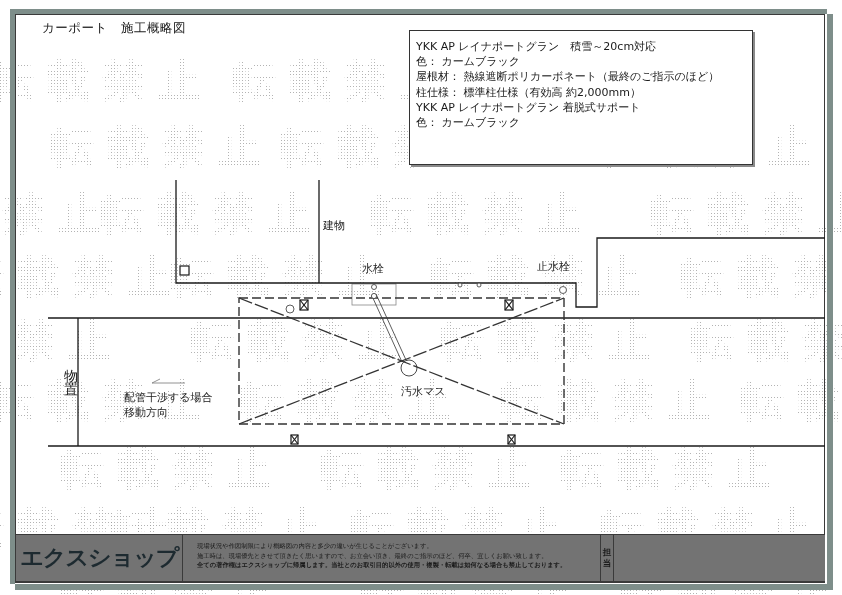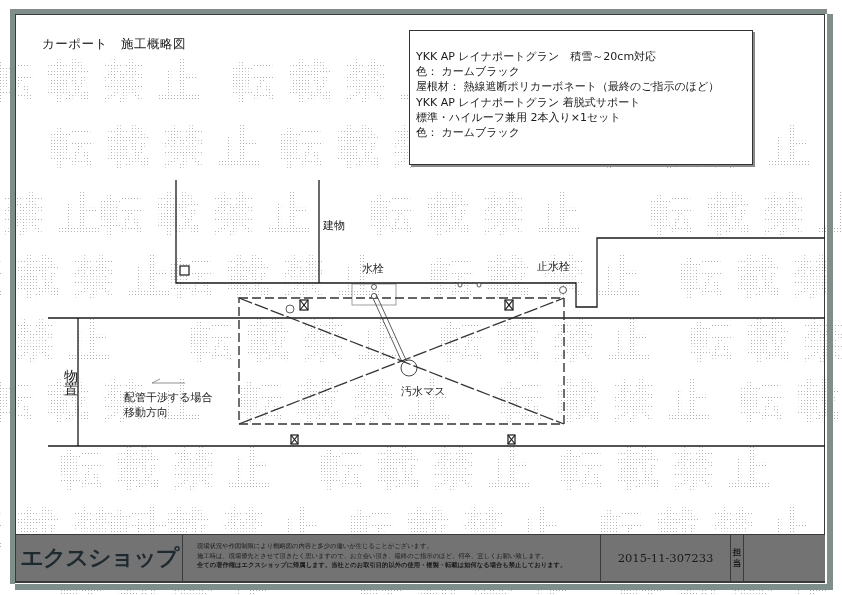--- a/index.html
+++ b/index.html
@@ -9,24 +9,24 @@
   .wm { position: absolute; font-size: 44px; font-weight: bold; letter-spacing: 12px;
         color: transparent; -webkit-text-stroke: 0; white-space: nowrap;
         background-image: radial-gradient(#9a9a9a 0.8px, transparent 0.9px);
         background-size: 3px 3px; -webkit-background-clip: text; background-clip: text;
         opacity: 0.75; }
   .frame-shadow-r { position: absolute; left: 827px; top: 14px; width: 6px; height: 576px; background: #7e8e8a; }
   .frame-shadow-b { position: absolute; left: 15px; top: 584px; width: 818px; height: 6px; background: #7e8e8a; }
   .frame-inner { position: absolute; left: 15px; top: 14px; width: 810px; height: 569px;
         border: 1px solid #3a3a3a; box-sizing: border-box; background: transparent; }
   svg.drawing { position: absolute; left: 0; top: 0; }
-  .title { position: absolute; left: 42px; top: 36px; font-size: 12.5px; letter-spacing: 0.5px; }
+  .title { position: absolute; left: 42px; top: 20px; font-size: 12.5px; letter-spacing: 0.5px; }
   .spec-box { position: absolute; left: 409px; top: 30px; width: 344px; height: 135px;
         background: #fff; border: 1px solid #333; box-shadow: 2px 2px 0 #8a8a8a;
-        padding: 18px 6px; box-sizing: border-box; font-size: 11px; line-height: 15.2px;
+        padding: 8px 6px; box-sizing: border-box; font-size: 11px; line-height: 15.2px;
         font-family: "DejaVu Sans", sans-serif; }
   .spec-line { white-space: nowrap; }
   .label { position: absolute; font-size: 11px; white-space: nowrap; }
   .label-v { position: absolute; font-size: 14px; line-height: 13px; width: 12px; }
   .footer { position: absolute; left: 16px; top: 534px; width: 809px; height: 48px;
         border-top: 1px solid #3a3a3a; border-bottom: 1px solid #3a3a3a; box-sizing: border-box; display: flex; background: #737373; }
   .footer .logo-cell { width: 166px; border-right: 1px solid #3a3a3a; display: flex; align-items: center; justify-content: center; }
   .logo { font-size: 22px; font-weight: bold; color: #1d2a30; letter-spacing: -1px; transform: scaleX(1.05); }
   .footer .notice-cell { width: 418px; border-right: 1px solid #3a3a3a; padding: 6px 0 0 14px; box-sizing: border-box; font-size: 6.3px; line-height: 9.6px; font-family: "DejaVu Serif", serif; }
   .notice-bold { font-weight: bold; }
@@ -139,40 +139,39 @@
     <line x1="152" y1="383" x2="160" y2="379"></line>
   </g>
 </svg>
 
 <div class="title">カーポート　施工概略図</div>
 
 <div class="spec-box">
   <div class="spec-line">YKK AP レイナポートグラン　積雪～20cm対応</div>
   <div class="spec-line">色： カームブラック</div>
   <div class="spec-line">屋根材： 熱線遮断ポリカーボネート（最終のご指示のほど）</div>
+  <div class="spec-line">柱仕様： 標準柱仕様（有効高 約2,000mm）</div>
   <div class="spec-line">YKK AP レイナポートグラン 着脱式サポート</div>
-  <div class="spec-line">標準・ハイルーフ兼用 2本入り×1セット</div>
   <div class="spec-line">色： カームブラック</div>
 </div>
 
 <div class="label" style="left:323px;top:218px">建物</div>
 <div class="label" style="left:362px;top:261px">水栓</div>
 <div class="label" style="left:537px;top:259px">止水栓</div>
 <div class="label" style="left:401px;top:384px">汚水マス</div>
 <div class="label" style="left:124px;top:390px">配管干渉する場合</div>
 <div class="label" style="left:124px;top:405px">移動方向</div>
 <div class="label-v" style="left:64px;top:370px">物置</div>
 
 <div class="footer">
   <div class="logo-cell">
     <span class="logo">エクスショップ</span>
   </div>
   <div class="notice-cell">
     <div>現場状況や作図制限により概略図の内容と多少の違いが生じることがございます。</div>
     <div>施工時は、現場優先とさせて頂きたく思いますので、お立会い頂き、最終のご指示のほど、何卒、宜しくお願い致します。</div>
     <div class="notice-bold">全ての著作権はエクスショップに帰属します。当社とのお取引目的以外の使用・複製・転載は如何なる場合も禁止しております。</div>
   </div>
-  <div class="id-cell">2015-11-307233</div>
   <div class="tanto-cell">
     <span>担</span>
     <span>当</span>
   </div>
 </div>
 
 </body></html>

